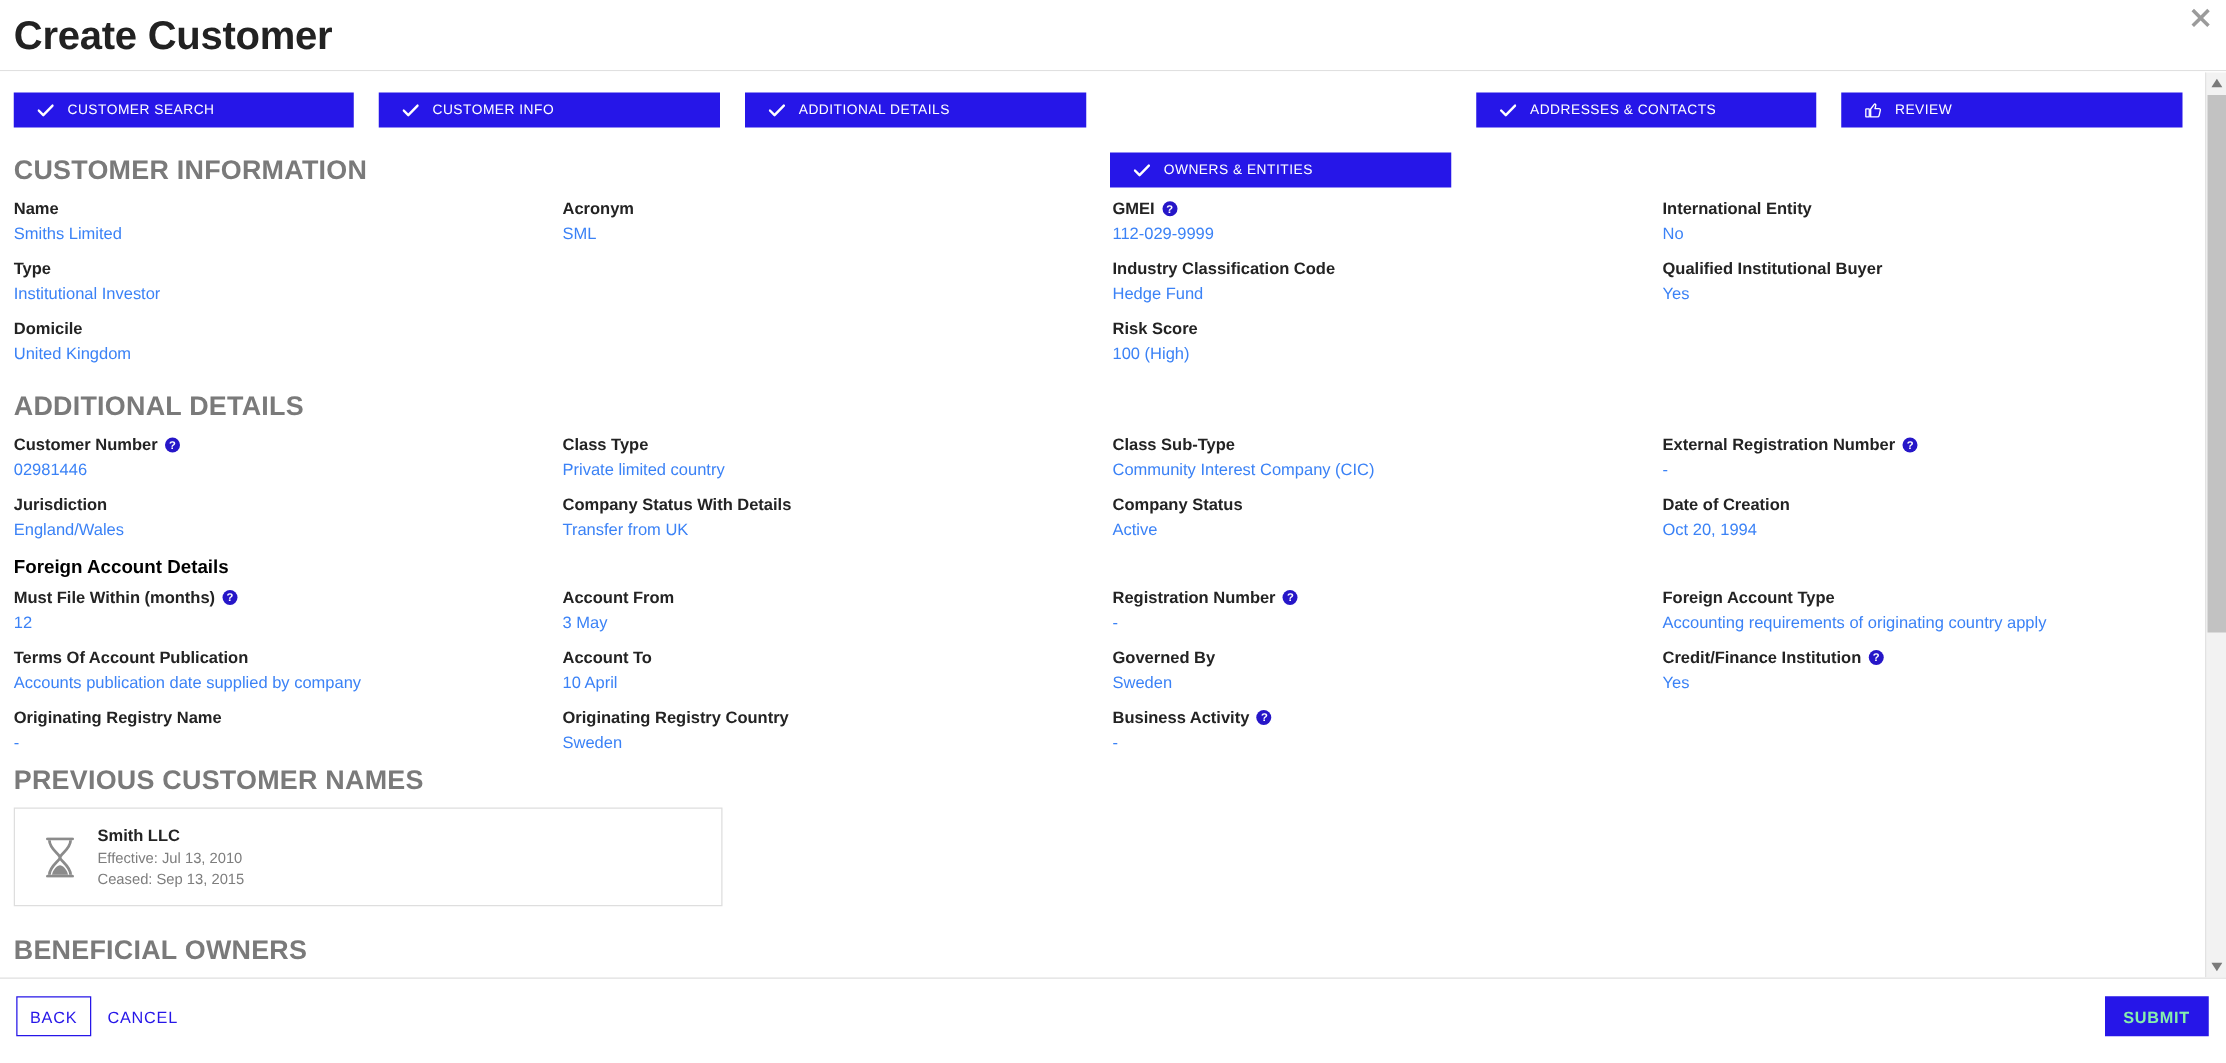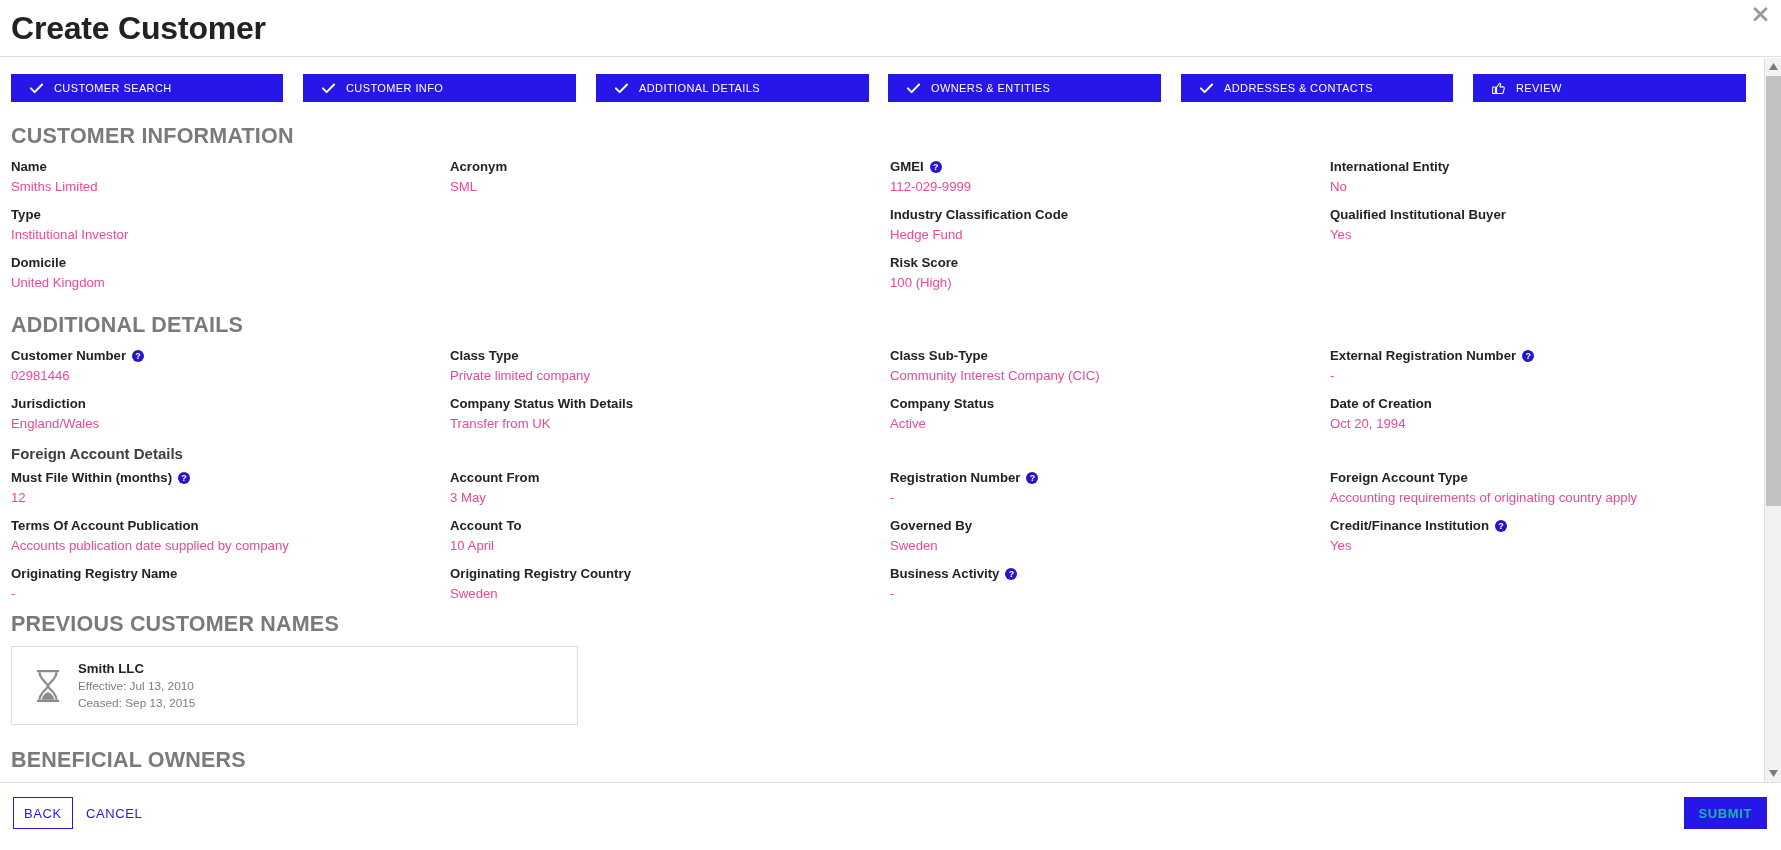--- a/index.html
+++ b/index.html
@@ -124,28 +124,28 @@
   .field-label {
     font-size: 13.2px;
     font-weight: bold;
     color: #232323;
     line-height: 18px;
     display: flex;
     align-items: center;
   }
   .field-value {
     font-size: 13.2px;
-    color: #ec4899;
+    color: #3b82f6;
     line-height: 22px;
     white-space: nowrap;
   }
   .subhead {
     font-size: 15px;
     font-weight: bold;
-    color: #404040;
+    color: #000000;
     line-height: 22px;
     margin-bottom: 4px;
   }
   .subhead.blank { visibility: hidden; }
 
   .help-icon {
     display: inline-flex;
     align-items: center;
     justify-content: center;
     width: 12px; height: 12px;
@@ -230,21 +230,21 @@
     cursor: pointer;
   }
   .btn-submit {
     position: absolute;
     right: 14px;
     top: 14px;
     height: 32px;
     padding: 0 15px;
     border: none;
     background: #2616e8;
-    color: #14b8a6;
+    color: #86efac;
     font-size: 13px;
     font-weight: bold;
     font-family: "Liberation Sans", sans-serif;
     letter-spacing: 0.6px;
     cursor: pointer;
   }
 
   
   .scrollbar {
     position: absolute;
@@ -309,21 +309,21 @@
             <span>CUSTOMER INFO</span>
           </div>
           <div class="step" style="left: 596px; width: 273px;">
             <span class="step-icon">
               <svg width="13" height="11" viewBox="0 0 14 11">
                 <path d="M1 5.4 L5 9.4 L13 1.2" fill="none" stroke="#ffffff" stroke-width="2.1" stroke-linecap="round" stroke-linejoin="round"></path>
               </svg>
             </span>
             <span>ADDITIONAL DETAILS</span>
           </div>
-          <div class="step" style="left: 888px; width: 273px;">
+          <div class="step" style="left: 888px; width: 273px; margin-top: 48px;">
             <span class="step-icon">
               <svg width="13" height="11" viewBox="0 0 14 11">
                 <path d="M1 5.4 L5 9.4 L13 1.2" fill="none" stroke="#ffffff" stroke-width="2.1" stroke-linecap="round" stroke-linejoin="round"></path>
               </svg>
             </span>
             <span>OWNERS &amp; ENTITIES</span>
           </div>
           <div class="step" style="left: 1181px; width: 272px;">
             <span class="step-icon">
               <svg width="13" height="11" viewBox="0 0 14 11">
@@ -445,21 +445,21 @@
                 <span>Originating Registry Name</span>
               </div>
               <div class="field-value">-</div>
             </div>
           </div>
           <div class="col col-1">
             <div class="field">
               <div class="field-label">
                 <span>Class Type</span>
               </div>
-              <div class="field-value">Private limited company</div>
+              <div class="field-value">Private limited country</div>
             </div>
             <div class="field">
               <div class="field-label">
                 <span>Company Status With Details</span>
               </div>
               <div class="field-value">Transfer from UK</div>
             </div>
             <div class="subhead blank">Foreign Account Details</div>
             <div class="field">
               <div class="field-label">

